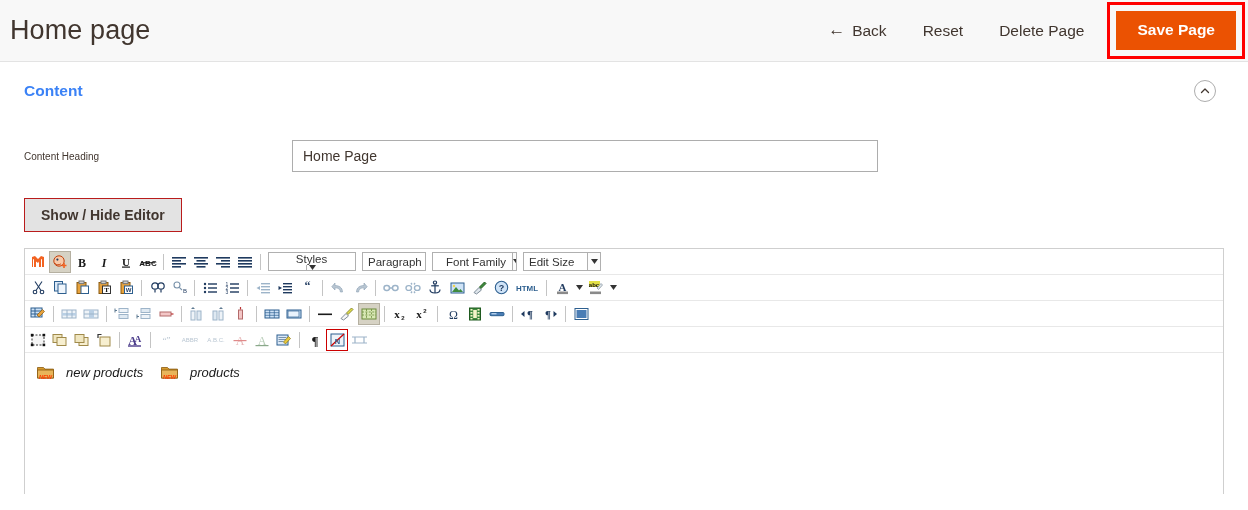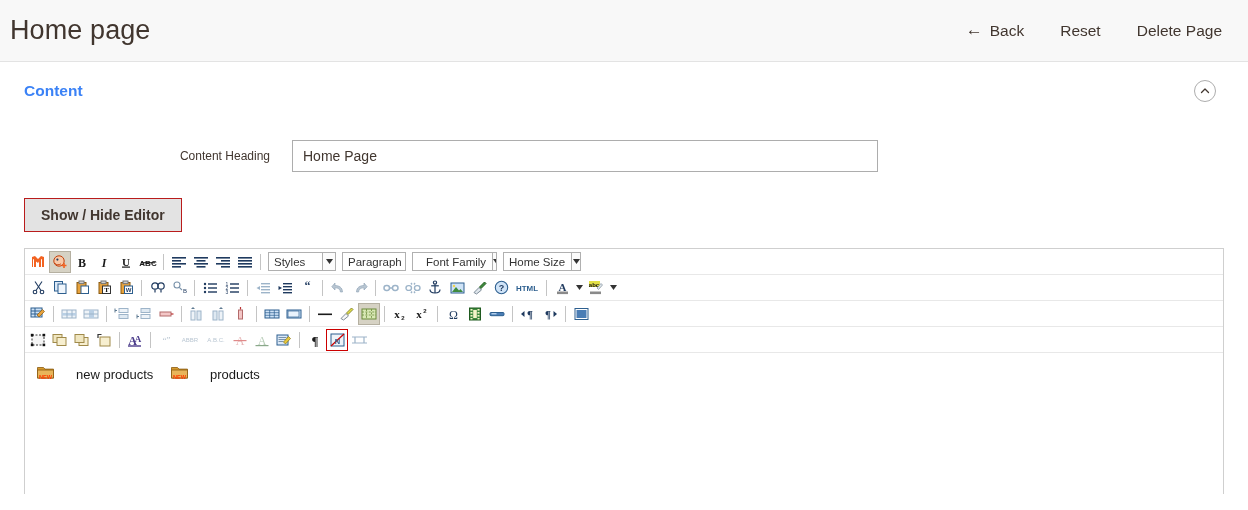--- a/index.html
+++ b/index.html
@@ -111,23 +111,23 @@
 
   
   .field-row {
     display: flex;
     align-items: center;
     margin-top: 24px;
     padding-left: 24px;
   }
   .field-label {
     width: 268px;
-    text-align: right;
+    text-align: left;
     padding-right: 22px;
-    font-size: 12px;
+    font-size: 10px;
     color: #41362f;
     white-space: nowrap;
   }
   .field-input {
     width: 586px;
     height: 32px;
     border: 1px solid #adadad;
     background: #ffffff;
     font-family: "Liberation Sans", sans-serif;
     font-size: 14px;
@@ -210,40 +210,41 @@
     flex: 0 0 auto;
     overflow: hidden;
   }
   .tb-select .lbl { padding: 0 6px 0 5px; white-space: nowrap; flex: 1 1 auto; }
   .tb-select .caret {
     width: 13px; height: 100%;
     border-left: 1px solid #b0b0b0;
     display: flex; align-items: center; justify-content: center;
     background: #fcfcfc;
   }
-  .sel-styles { width: 68px; }
+  .sel-styles { width: 88px; flex-direction: column; }
   .sel-para   { width: 64px; }
   .sel-font   { width: 85px; padding-left: 8px; }
   .sel-size   { width: 78px; }
 
   
   .editor-body {
     padding: 12px 10px 0 12px;
     height: 142px;
     background: #ffffff;
     font-size: 13px;
     color: #111;
   }
   .widget-token {
     display: inline-flex;
-    align-items: center;
-    gap: 22px;
+    align-items: flex-start;
+    gap: 12px;
     margin-right: 14px;
     vertical-align: middle;
     cursor: pointer;
+    font-style: italic;
   }
   .widget-token .wlabel { font-size: 13px; color: #1a1a1a; }
 </style>
 </head>
 <body>
 
 <div class="page-header">
   <div class="page-title">Home page</div>
 
   <div class="page-actions">
@@ -255,20 +256,24 @@
 
     <button class="btn-link">
       <span>Reset</span>
     </button>
 
     <button class="btn-link">
       <span>Delete Page</span>
     </button>
 
 
+    <div class="save-wrap">
+      <button class="btn-primary">Save Page</button>
+      <div class="save-highlight"></div>
+    </div>
 
   </div>
 </div>
 
 <div class="section-head">
   <span class="section-title">Content</span>
   <button class="collapse-toggle">
     <svg width="12" height="12" viewBox="0 0 12 12" aria-hidden="true">
       <path d="M2.5 7.5 L6 4 L9.5 7.5" fill="none" stroke="#41362f" stroke-width="1.3" stroke-linecap="round" stroke-linejoin="round"></path>
     </svg>
@@ -383,21 +388,21 @@
     </div>
     <div class="tb-select sel-font">
       <span class="lbl">Font Family</span>
       <span class="caret">
         <svg width="7" height="5" viewBox="0 0 7 5">
             <path d="M0 0h7L3.5 5z" fill="#333"></path>
           </svg>
       </span>
     </div>
     <div class="tb-select sel-size">
-      <span class="lbl">Home Size</span>
+      <span class="lbl">Edit Size</span>
       <span class="caret">
         <svg width="7" height="5" viewBox="0 0 7 5">
             <path d="M0 0h7L3.5 5z" fill="#333"></path>
           </svg>
       </span>
     </div>
   </div>
 
   <div class="tb-row">
     <button class="tb-btn">

